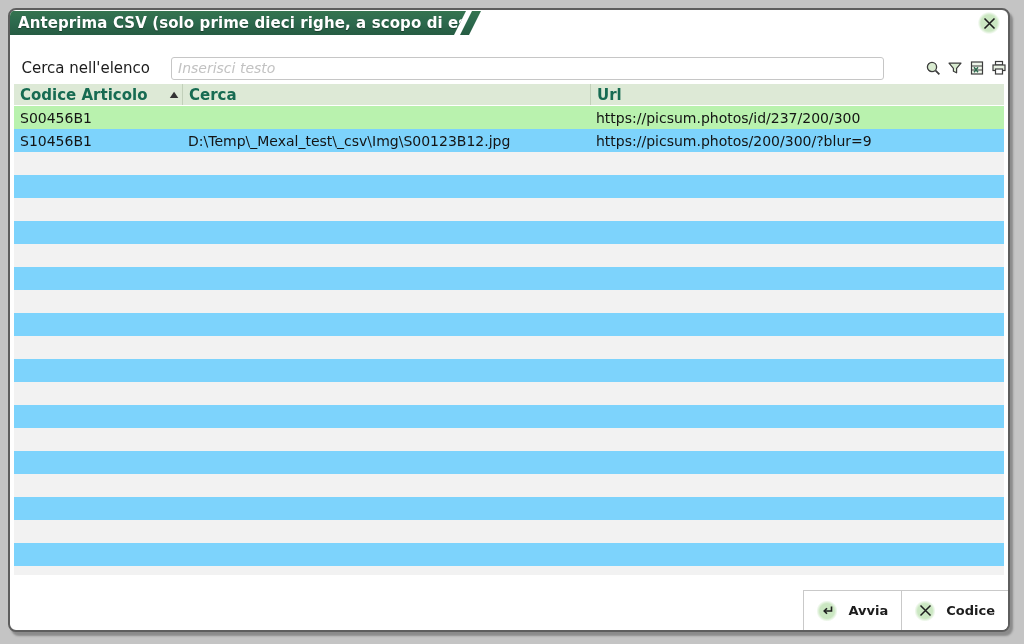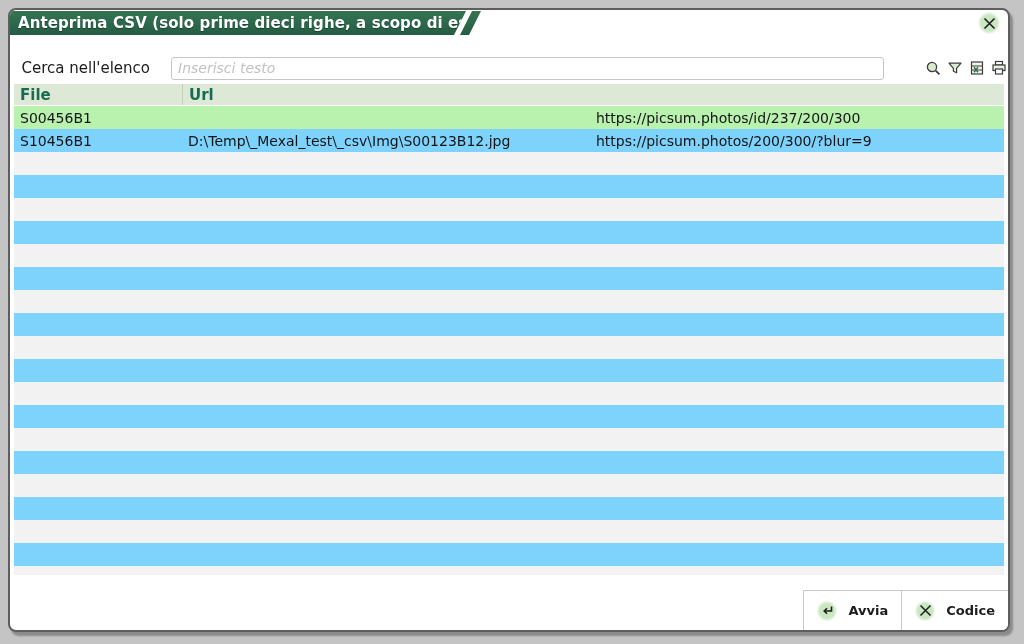--- a/index.html
+++ b/index.html
@@ -153,21 +153,25 @@
           <rect x="2" y="5" width="12" height="5.5" fill="#e8f0e2" stroke="#3c3c3c" stroke-width="1.2"></rect>
           <rect x="4.5" y="9" width="7" height="5" fill="#fff" stroke="#3c3c3c" stroke-width="1.2"></rect>
         </svg>
       </span>
     </div>
   </div>
 
   <div class="grid">
     <div class="grid-header">
       <div class="hcell">
-        <span>File</span>
+        <span>Codice Articolo</span>
+        <span class="sort-glyph">▲</span>
+      </div>
+      <div class="hcell">
+        <span>Cerca</span>
       </div>
       <div class="hcell">
         <span>Url</span>
       </div>
     </div>
     <div class="grid-body">
         <div class="row selected">
           <div class="cell">S00456B1</div>
           <div class="cell"></div>
           <div class="cell">https://picsum.photos/id/237/200/300</div>

